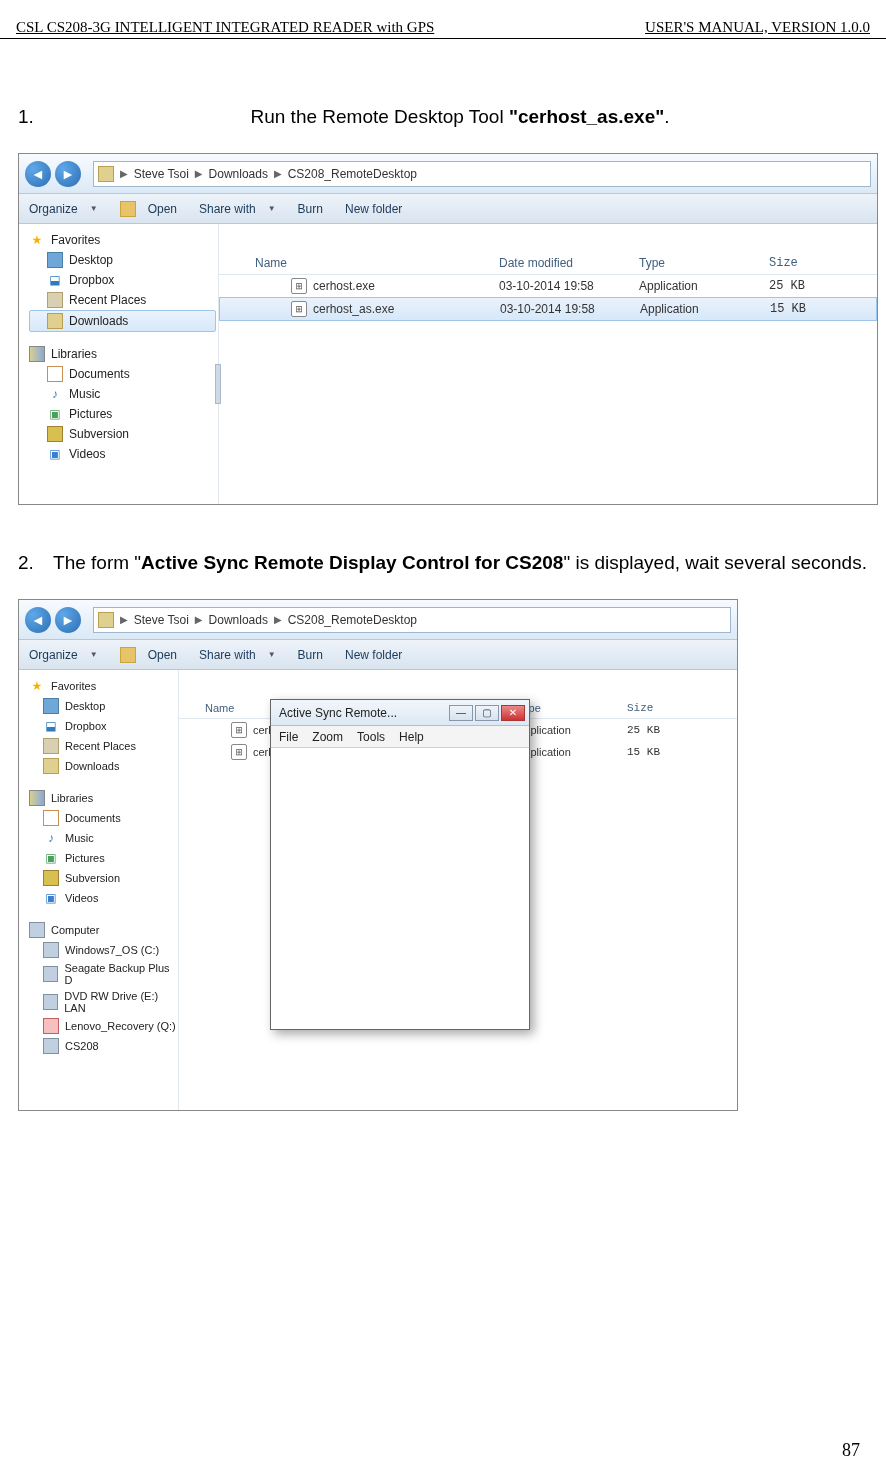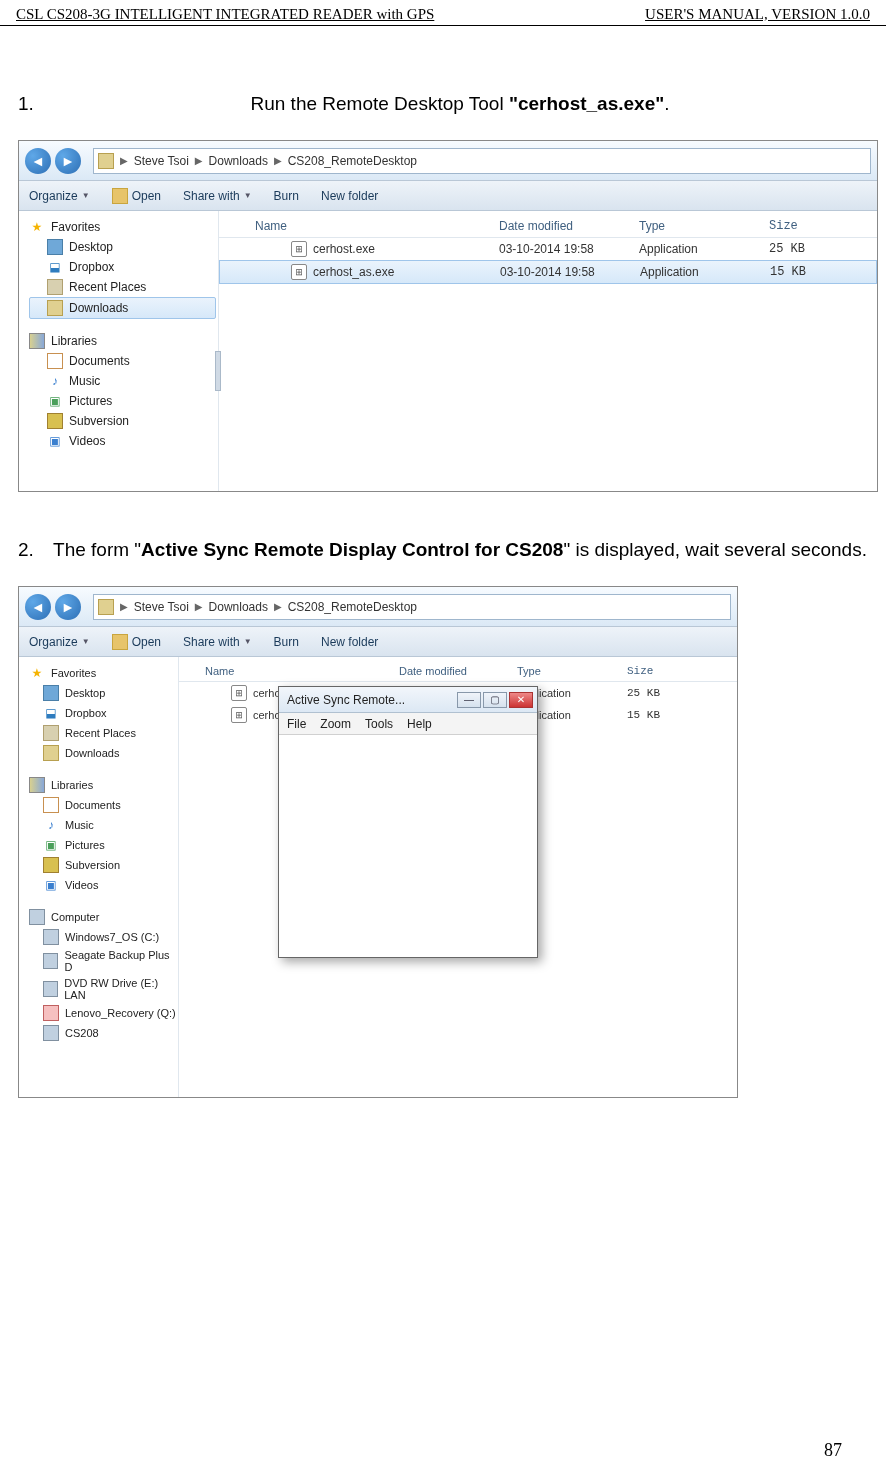--- a/index.html
+++ b/index.html
@@ -12,20 +12,21 @@
     color: #000;
   }
   .page-header {
     display: flex;
     justify-content: space-between;
     font-family: "Times New Roman", Times, serif;
     font-size: 15px;
     padding: 6px 16px 2px 16px;
     border-bottom: 1px solid #000;
     text-decoration: underline;
+    margin-top: 13px;
   }
   .content {
     padding: 60px 18px 0 18px;
   }
   .section-heading {
     font-size: 26px;
     font-weight: bold;
     margin-left: 38px;
     margin-bottom: 48px;
   }
@@ -78,21 +79,21 @@
   .bc-sep { color:#666; margin:0 6px; font-size:10px; }
   .toolbar {
     height: 30px;
     background: linear-gradient(#eef3f9, #d9e4ef);
     border-bottom: 1px solid #b9c7d6;
     display:flex; align-items:center;
     padding: 0 10px;
     gap: 22px;
     color: #1a3a5a;
   }
-  .toolbar .tb-item { display:flex; align-items:center; gap:4px;text-align:right; }
+  .toolbar .tb-item { display:flex; align-items:center; gap:12px;text-align:right; }
   .dropdown-arrow { font-size:8px; color:#556; }
   .icon-box {
     width:16px; height:16px; background:#e7c46a; border:1px solid #c9a53e;
   }
   .explorer-body {
     display:flex;
     min-height: 280px;
   }
   .nav-pane {
     width: 200px;
@@ -133,20 +134,21 @@
   .ico-vid { color:#3a7fcf; }
   .ico-comp { background:#c0d0e0; border:1px solid #8090a0; }
   .ico-drive { background:#c0d0e0; border:1px solid #8090a0; }
   .ico-net { background:#c0d0e0; border:1px solid #8090a0; }
   .file-pane { flex:1; padding: 4px 0; }
   .file-headers {
     display:flex; align-items:center;
     border-bottom:1px solid #e0e7ee;
     font-size:12px; color:#406080;
     padding: 4px 0;
+    margin-top: 24px;
   }
   .col-name { width: 280px; padding-left: 36px; }
   .col-date { width: 140px; }
   .col-type { width: 130px; }
   .col-size { width: 90px; text-align:left; padding-right:30px;font-family:Liberation Mono, monospace; }
   .file-row {
     display:flex; align-items:center;
     font-size:12px; color:#333;
     padding: 3px 0;
   }
@@ -170,24 +172,24 @@
   .exp2 .file-headers { font-size:11px; }
   .exp2 .col-name { width:220px; padding-left:26px; }
   .exp2 .col-date { width:118px; }
   .exp2 .col-type { width:110px; }
   .exp2 .col-size { width:80px; padding-right:20px; }
   .exp2 .file-row { font-size:11px; }
   .exp2 .file-row .col-name .fico { margin-left:26px; }
   
   .popup {
     position: absolute;
-    left: 260px;
+    left: 252px;
     top: 100px;
     width: 260px;
-    height: 272px;
+    height: 331px;
     background:#fff;
     border:1px solid #666;
     box-shadow: 4px 4px 10px rgba(0,0,0,0.35);
     font-size:12px;
   }
   .popup-title {
     height:26px;
     background: linear-gradient(#f2f6fb, #dce8f4);
     border-bottom:1px solid #b0c0d0;
     display:flex; align-items:center; justify-content:space-between;
@@ -216,21 +218,21 @@
   .page-footer {
     position:absolute;
     bottom: 22px;
     left:0; right:0;
     display:flex;
     justify-content:center;
     font-family:"Times New Roman", Times, serif;
     font-size:18px;
   }
   .page-footer .pgnum {
-    position:absolute; right: 44px;
+    position:absolute; right: 26px;
   }
 </style>
 </head>
 <body>
 
 <div class="page-header">
   <span>CSL CS208-3G INTELLIGENT INTEGRATED READER with GPS</span>
   <span>USER'S  MANUAL,  VERSION  1.0.0</span>
 </div>
 

